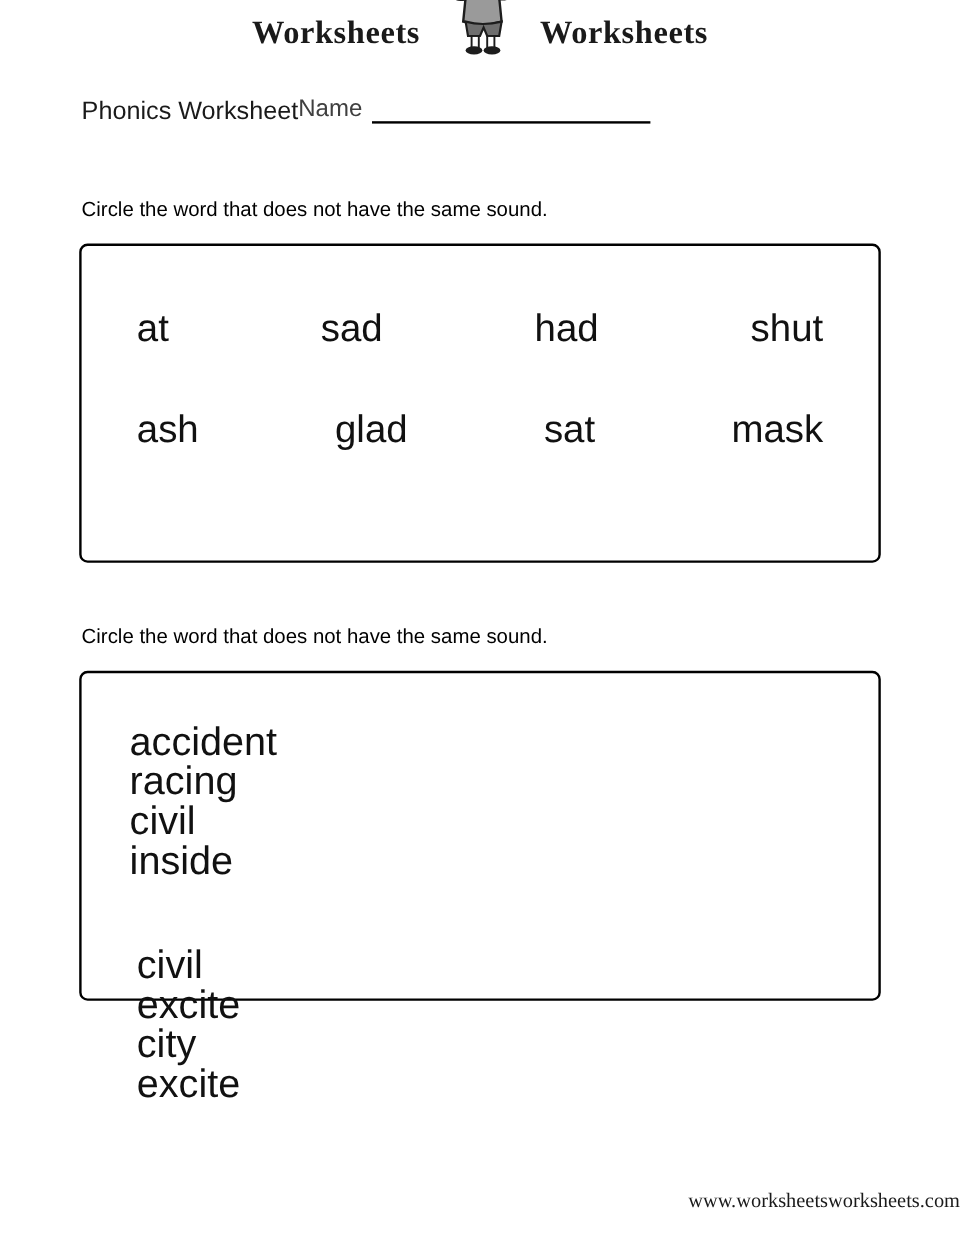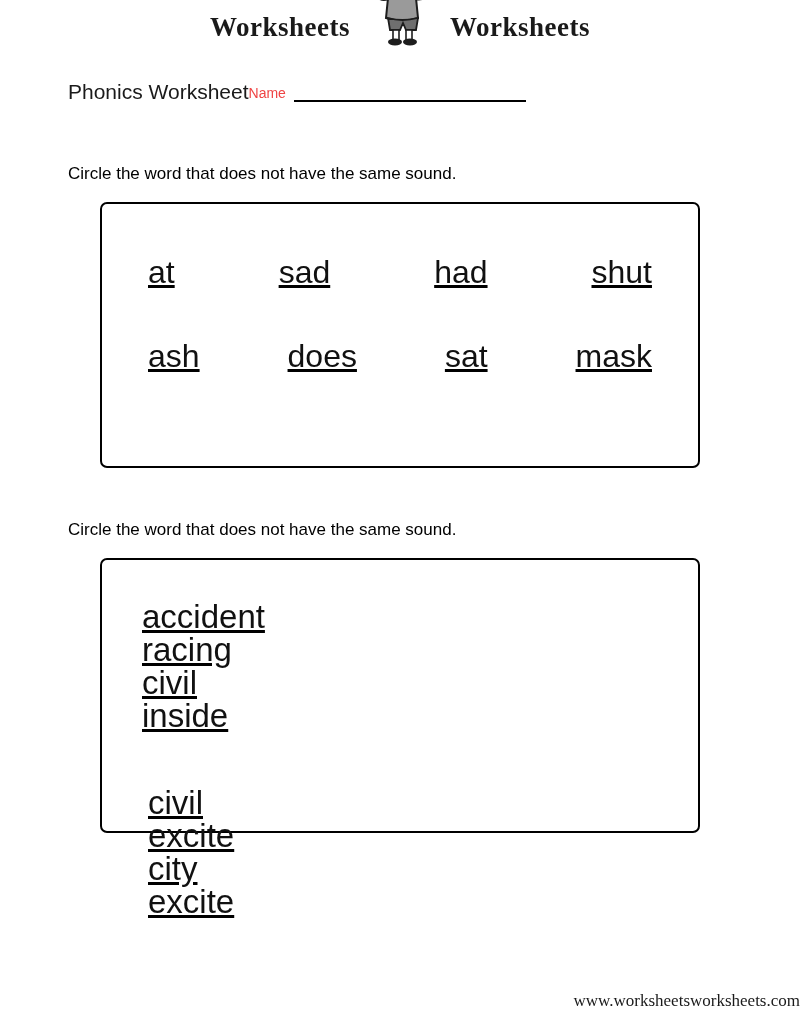--- a/index.html
+++ b/index.html
@@ -63,22 +63,22 @@
     color: #1a1a1a;
     line-height: 1;
   }
   .name-field {
     display: flex;
     align-items: flex-end;
     gap: 8px;
     padding-right: 0px;
   }
   .name-label {
-    font-size: 14px;
-    color: #ef4444;
+    font-size: 20px;
+    color: #404040;
     line-height: 1;
     padding-bottom: 2px;
   }
   .name-rule {
     width: 232px;
     border-bottom: 2px solid #000;
     height: 14px;
   }
 
   
@@ -86,26 +86,25 @@
     font-size: 17px;
     color: #000000;
     padding-left: 68px;
   }
   #instruction-1 { margin-top: 62px; }
   #instruction-2 { margin-top: 52px; }
 
   
   .word-box {
     margin: 18px auto 0 auto;
-    width: 600px;
+    width: 668px;
     border: 2.5px solid #000;
     border-radius: 7px;
     box-sizing: border-box;
     background: #fff;
-    text-decoration: underline;
   }
   #word-box-1 { height: 266px; padding: 52px 46px 0 46px; }
   #word-box-2 { height: 275px; padding: 40px 40px 0 40px; }
 
   .word-row {
     display: flex;
     justify-content: space-between;
     align-items: baseline;
   }
   #word-box-1 .word-row { font-size: 32px; }
@@ -196,21 +195,21 @@
 
 <div class="word-box" id="word-box-1">
   <div class="word-row first">
     <span class="word">at</span>
     <span class="word">sad</span>
     <span class="word">had</span>
     <span class="word">shut</span>
   </div>
   <div class="word-row second">
     <span class="word">ash</span>
-    <span class="word">does</span>
+    <span class="word">glad</span>
     <span class="word">sat</span>
     <span class="word">mask</span>
   </div>
 </div>
 
 <div class="instruction" id="instruction-2">Circle the word that does not have the same sound.</div>
 
 <div class="word-box" id="word-box-2">
   <div class="word-row first">
     <span class="word">accident</span>

